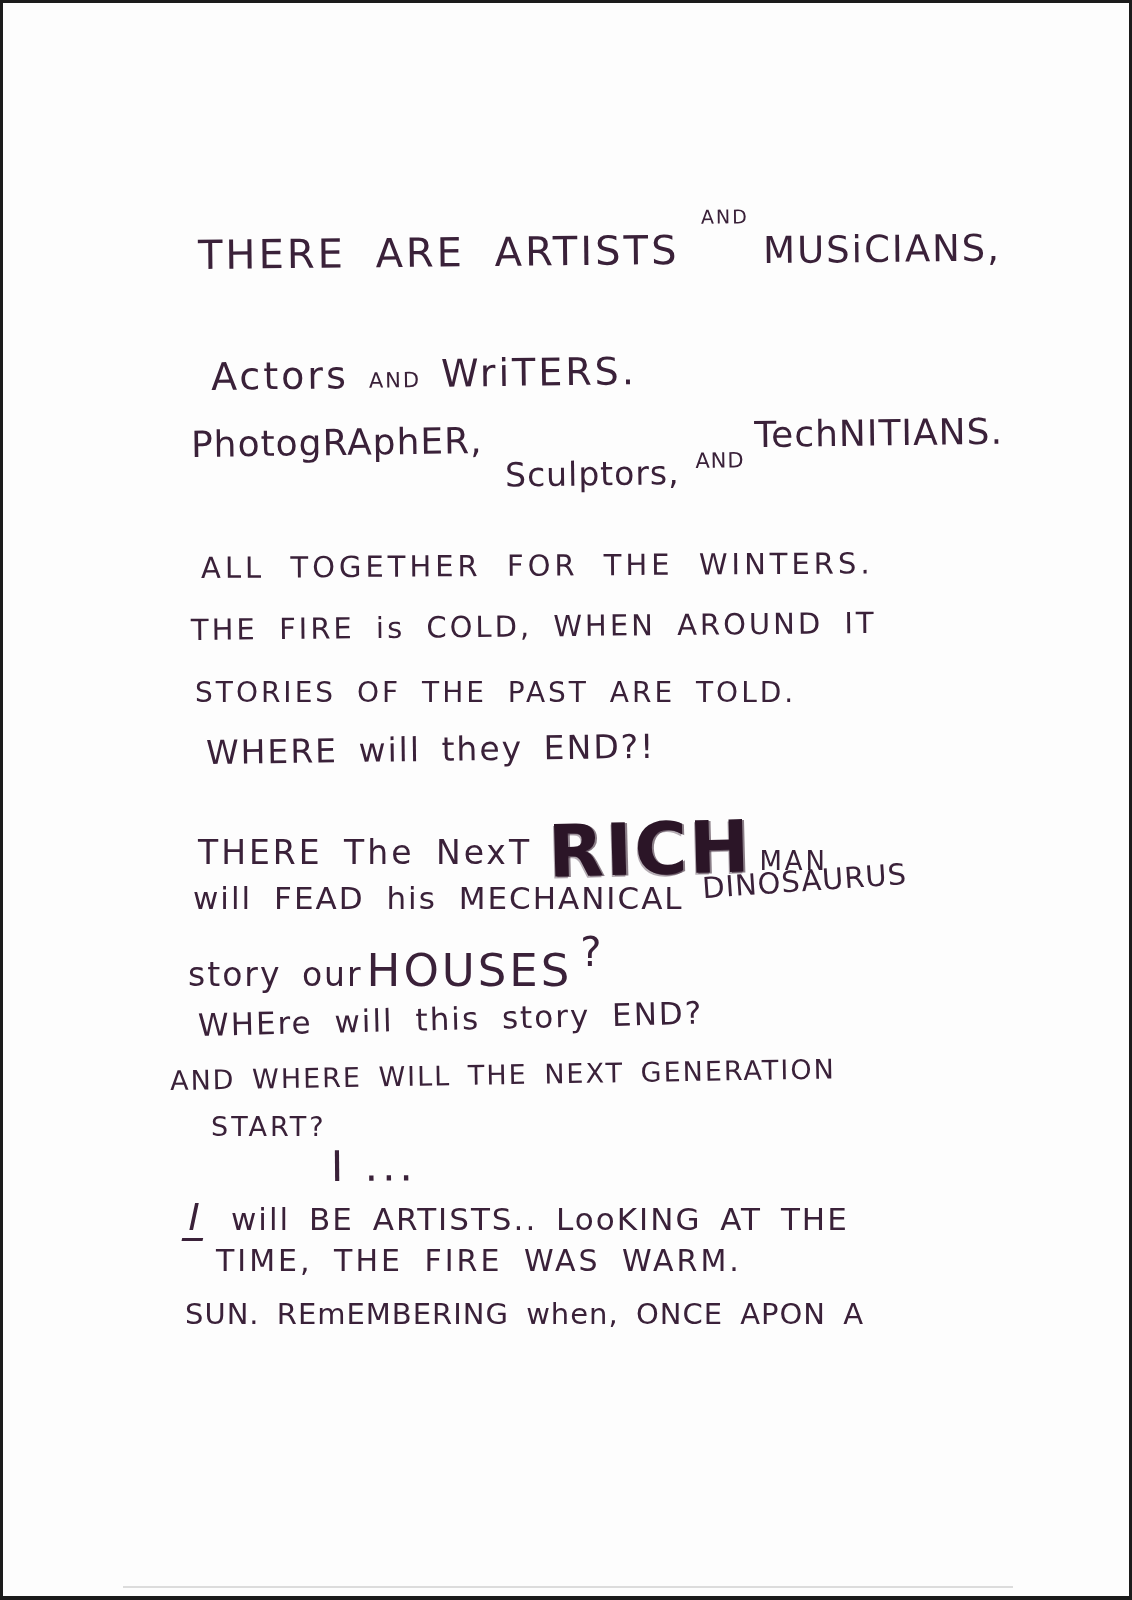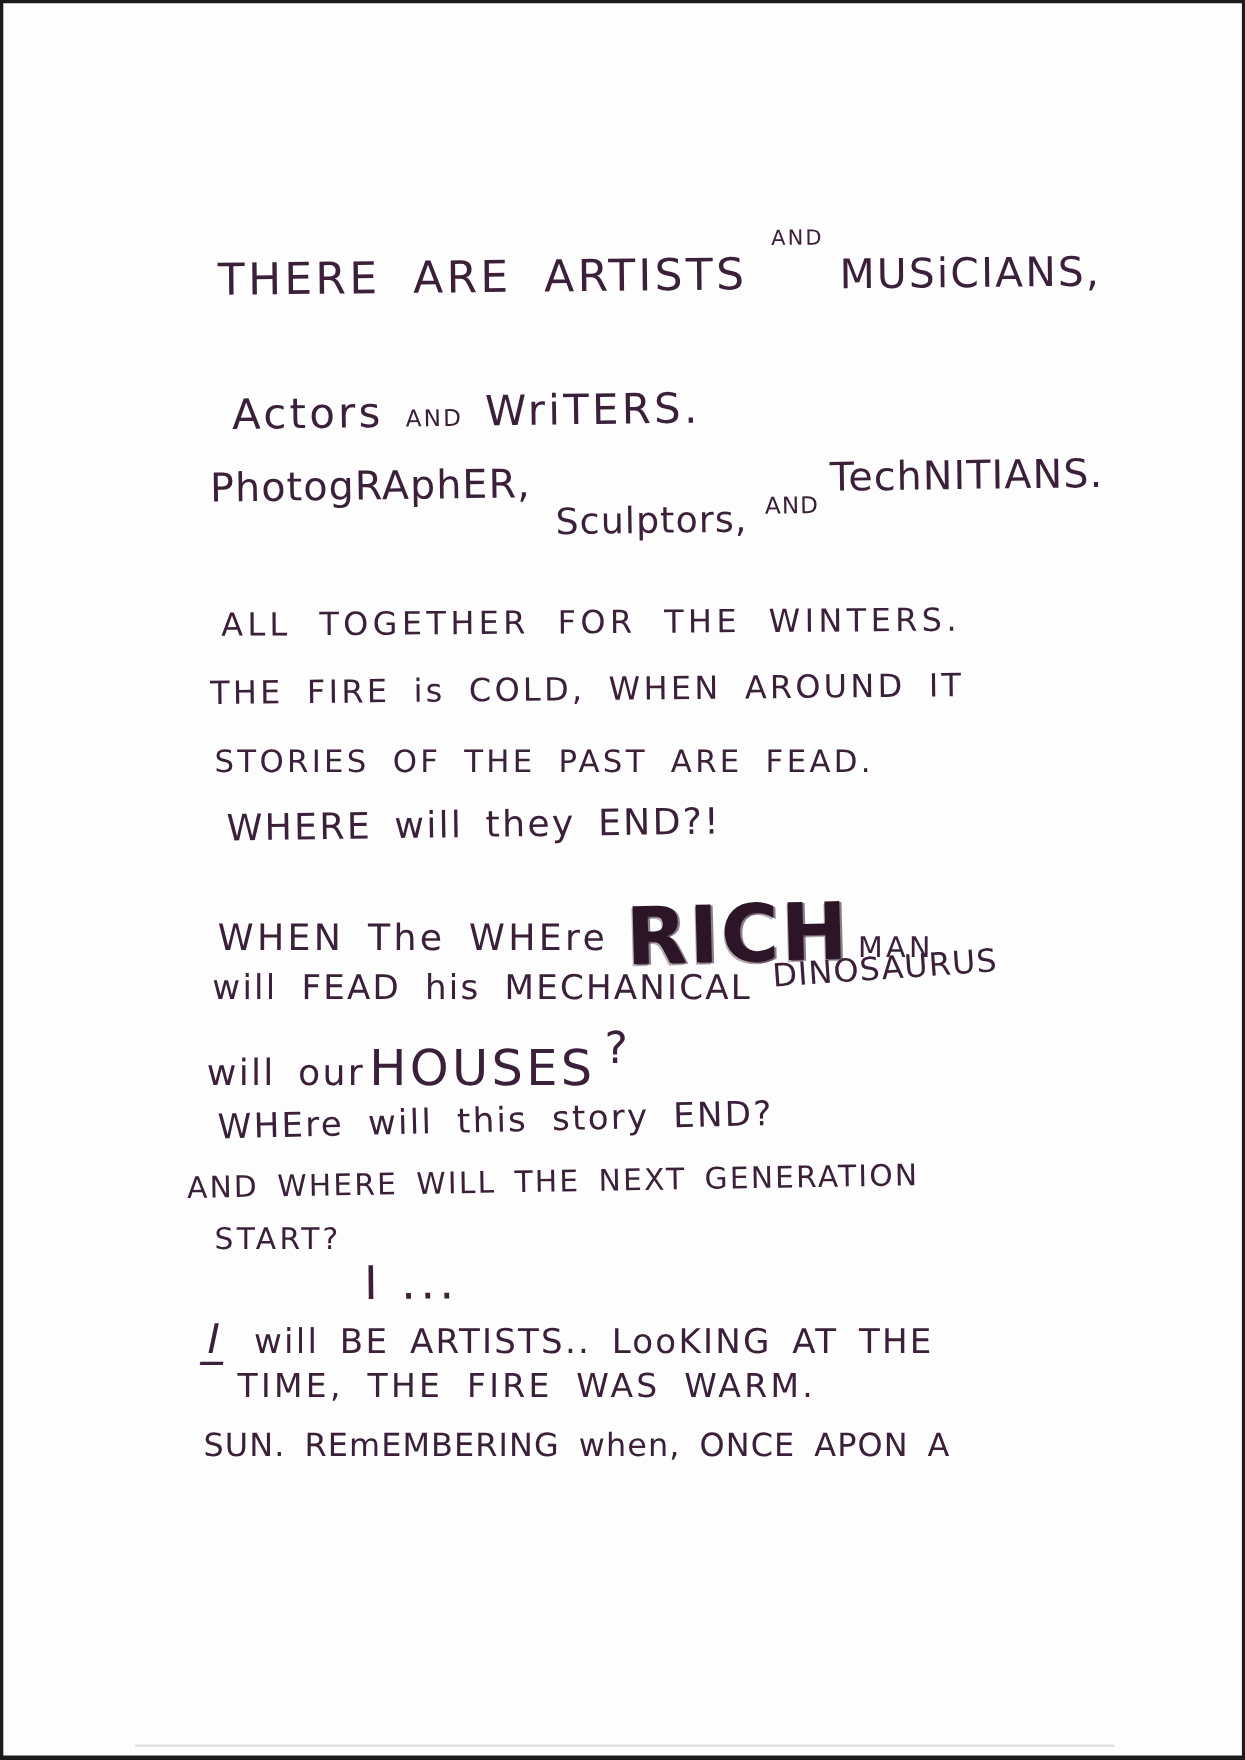--- a/index.html
+++ b/index.html
@@ -68,21 +68,21 @@
   .l9 { left: 190px; top: 880px; font-size: 31px; letter-spacing: 2px; word-spacing: 10px; }
   .l9 .p2 { font-size: 29px; letter-spacing: 1px; margin-left: 18px; transform: translateY(-18px) rotate(-4deg); }
 
   
   .l10 { left: 185px; top: 945px; font-size: 33px; letter-spacing: 2px; word-spacing: 8px; }
   .l10 .p2 { font-size: 45px; letter-spacing: 3px; margin-left: 4px; }
   .l10 .p3 { font-size: 40px; margin-left: 8px; transform: translateY(-20px); }
 
   .l11 { left: 195px; top: 1007px; font-size: 31px; letter-spacing: 2px; word-spacing: 10px; transform: rotate(-1.4deg); }
   .l12 { left: 167px; top: 1064px; font-size: 27px; letter-spacing: 2px; word-spacing: 6px; transform: rotate(-1deg); }
-  .l13 { left: 192px; top: 1110px; font-size: 27px; letter-spacing: 3px; }
+  .l13 { left: 208px; top: 1110px; font-size: 27px; letter-spacing: 3px; }
   .l14 { left: 328px; top: 1143px; font-size: 42px; letter-spacing: 4px; transform: rotate(-0.5deg); }
 
   
   .l15 { left: 183px; top: 1196px; font-size: 31px; letter-spacing: 2px; word-spacing: 7px; }
   .l15 .p1 {
     font-size: 37px; padding: 0 6px 2px 2px;
     border-bottom: 3px solid currentColor;
     transform: skewX(-12deg);
   }
   .l15 .p2 { margin-left: 24px; }
@@ -115,36 +115,36 @@
 
   <div class="line l3">
     <span class="seg p1">PhotogRAphER,</span>
     <span class="seg p2">Sculptors,</span>
     <span class="seg p3">AND</span>
     <span class="seg p4">TechNITIANS.</span>
   </div>
 
   <div class="line l4">ALL TOGETHER FOR THE WINTERS.</div>
   <div class="line l5">THE FIRE is COLD, WHEN AROUND IT</div>
-  <div class="line l6">STORIES OF THE PAST ARE FEAD.</div>
+  <div class="line l6">STORIES OF THE PAST ARE TOLD.</div>
   <div class="line l7">WHERE will they END?!</div>
 
   <div class="line l8">
-    <span class="seg p1">WHEN The WHEre</span>
+    <span class="seg p1">THERE The NexT</span>
     <span class="seg p2">RICH</span>
     <span class="seg p3">MAN</span>
   </div>
 
   <div class="line l9">
     <span class="seg p1">will FEAD his MECHANICAL</span>
     <span class="seg p2">DINOSAURUS</span>
   </div>
 
   <div class="line l10">
-    <span class="seg p1">will our</span>
+    <span class="seg p1">story our</span>
     <span class="seg p2">HOUSES</span>
     <span class="seg p3">?</span>
   </div>
 
   <div class="line l11">WHEre will this story END?</div>
   <div class="line l12">AND WHERE WILL THE NEXT GENERATION</div>
   <div class="line l13">START?</div>
   <div class="line l14">I ...</div>
 
   <div class="line l15">

